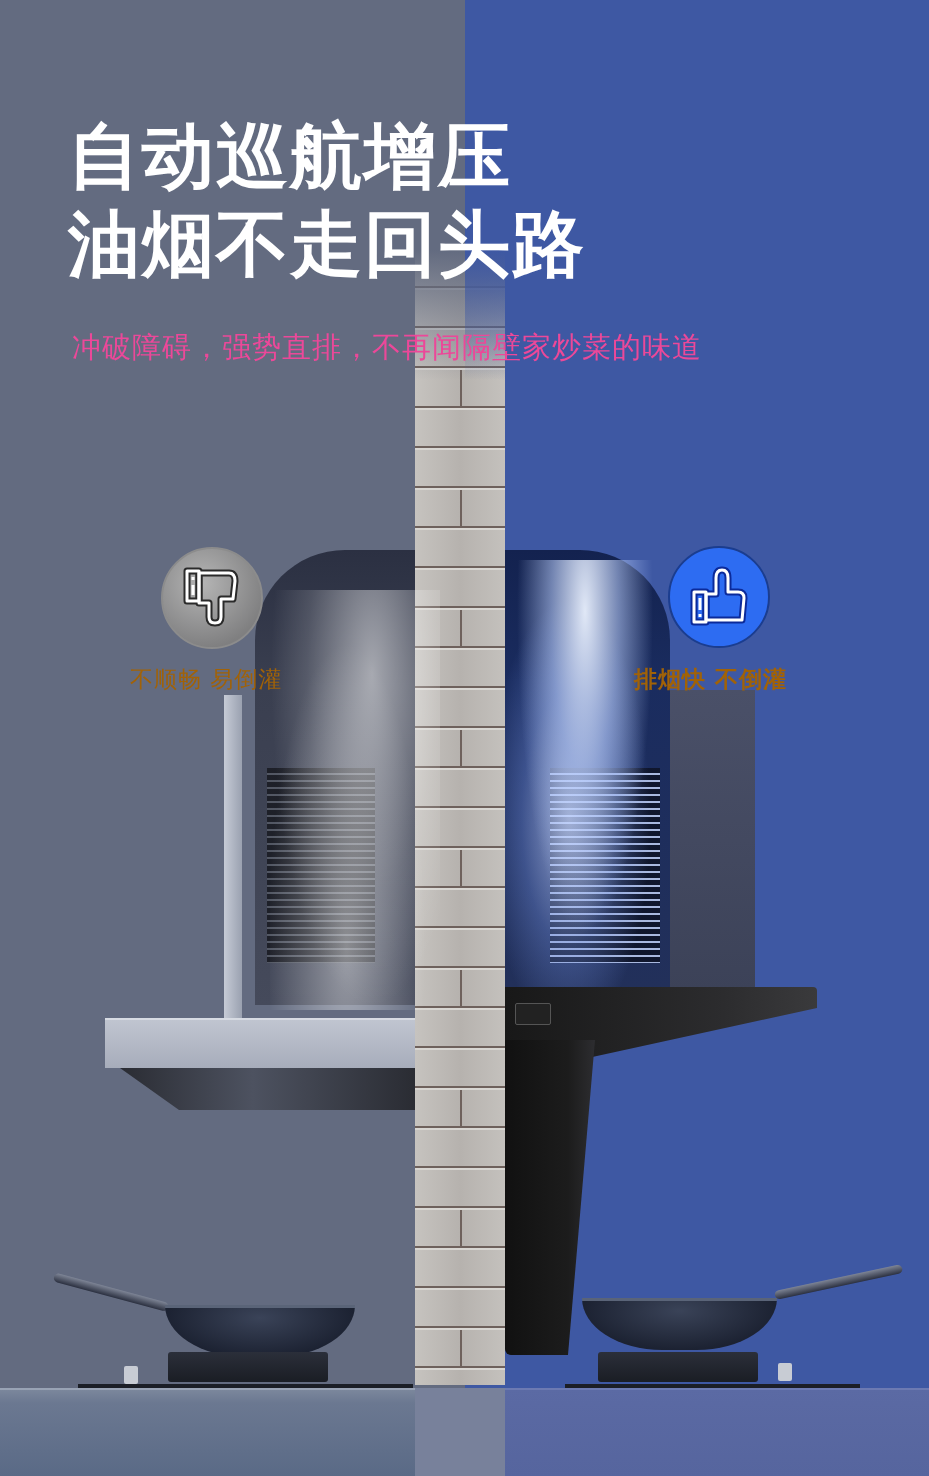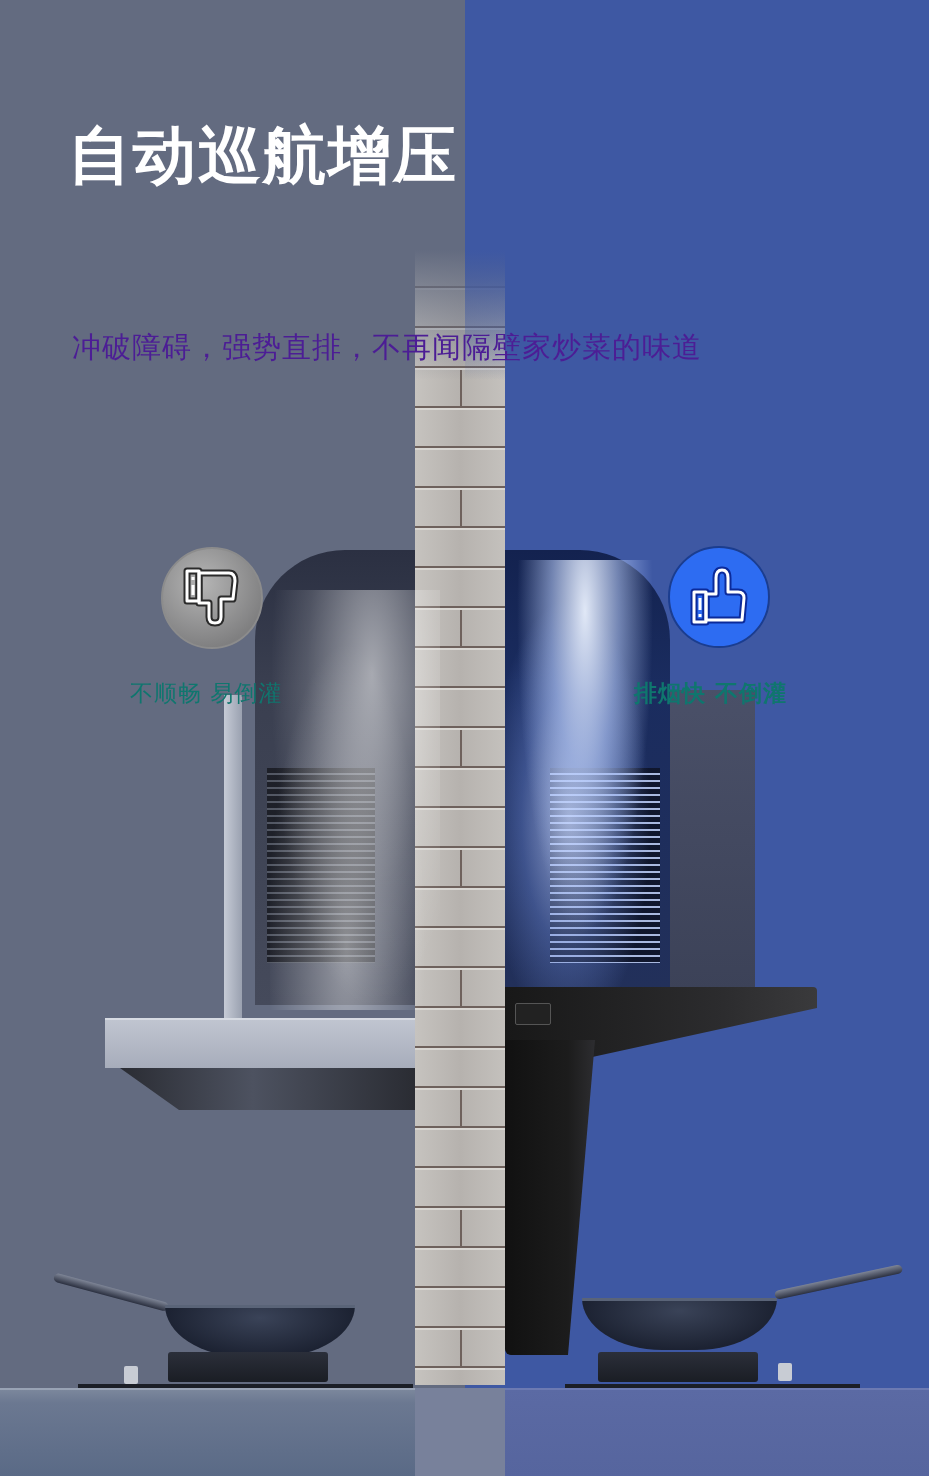--- a/index.html
+++ b/index.html
@@ -17,22 +17,22 @@
       linear-gradient(90deg, #c6c3bf 0%, #b6b2ae 50%, #c4c1bd 100%);
   }
   .wall .joint { position: absolute; width: 2px; height: 38px; background: #6e615c; }
   .wall-fade { position: absolute; left: 415px; top: 250px; width: 90px; height: 130px;
     background: linear-gradient(to bottom, #636b80 0%, rgba(99,107,128,0.6) 40%, rgba(99,107,128,0) 100%); }
   .wall-fade-r { position: absolute; left: 465px; top: 250px; width: 40px; height: 130px;
     background: linear-gradient(to bottom, #3e58a3 0%, rgba(62,88,163,0.55) 40%, rgba(62,88,163,0) 100%); }
 
   
   .title { position: absolute; left: 68px; top: 112px; color: #ffffff; font-weight: bold;
-    font-size: 63px; line-height: 88px; letter-spacing: 2px; }
-  .subtitle { position: absolute; left: 72px; top: 328px; color: #4c1d95; font-size: 29px;
+    font-size: 72px; line-height: 88px; letter-spacing: 2px; }
+  .subtitle { position: absolute; left: 72px; top: 328px; color: #ec4899; font-size: 29px;
     letter-spacing: 1px; white-space: nowrap; }
 
   
   .hood-left-glass { position: absolute; left: 255px; top: 550px; width: 160px; height: 455px;
     background: linear-gradient(180deg, #2b3042 0%, #3a3f50 30%, #454a5b 100%);
     border-top-left-radius: 90px; }
   .hood-left-frame { position: absolute; left: 224px; top: 695px; width: 18px; height: 325px;
     background: linear-gradient(90deg, #c6cbd6, #9aa1b0); }
   .hood-left-vent { position: absolute; left: 267px; top: 768px; width: 108px; height: 195px;
     background: repeating-linear-gradient(to bottom, #1a1c24 0px, #1a1c24 5px, #555a66 5px, #555a66 7px);
@@ -65,21 +65,21 @@
     clip-path: polygon(0 0, 100% 0, 70% 100%, 0 100%); border-bottom-left-radius: 6px; }
   .hood-right-button { position: absolute; left: 515px; top: 1003px; width: 36px; height: 22px;
     background: #222; border: 1px solid #555; border-radius: 2px; }
 
   
   .badge { position: absolute; width: 102px; height: 102px; border-radius: 50%;
     display: flex; align-items: center; justify-content: center; }
   .badge-bad { left: 161px; top: 547px; background: radial-gradient(circle at 40% 35%, #b5b5b5, #7f7f80 75%);
     border: 2px solid #8c8c8c; }
   .badge-good { left: 668px; top: 546px; background: #2d6cf2; border: 2px solid #1b3d8f; }
-  .badge-label { position: absolute; color: #0f766e; font-size: 23px; white-space: nowrap; letter-spacing: 1px; margin-top: 14px; }
+  .badge-label { position: absolute; color: #a16207; font-size: 23px; white-space: nowrap; letter-spacing: 1px; }
   .label-bad { left: 130px; top: 664px; }
   .label-good { left: 634px; top: 664px; font-weight: bold; }
 
   
   .pan { position: absolute; height: 52px; background: radial-gradient(ellipse at 50% 20%, #3a4358 0%, #1c2232 70%);
     border-radius: 0 0 80px 80px / 0 0 52px 52px; border-top: 3px solid #5a6478; }
   .pan-left { left: 165px; top: 1305px; width: 190px; }
   .pan-right { left: 582px; top: 1298px; width: 195px; }
   .handle { position: absolute; height: 9px; border-radius: 5px; background: linear-gradient(180deg, #7e8596, #2b3040); }
   .handle-left { left: 50px; top: 1303px; width: 118px; transform: rotate(15deg); transform-origin: right center; }
@@ -114,20 +114,21 @@
   <div class="joint" style="left:45px; top:720px;"></div>
   <div class="joint" style="left:45px; top:840px;"></div>
   <div class="joint" style="left:45px; top:960px;"></div>
   <div class="joint" style="left:45px; top:1080px;"></div>
 </div>
 <div class="wall-fade"></div>
 <div class="wall-fade-r"></div>
 
 <div class="title">
   <div>自动巡航增压</div>
+  <div>油烟不走回头路</div>
 </div>
 <div class="subtitle">冲破障碍，强势直排，不再闻隔壁家炒菜的味道</div>
 
 <div class="hood-left-glass"></div>
 <div class="hood-left-frame"></div>
 <div class="hood-left-vent"></div>
 <div class="smoke-left"></div>
 <div class="hood-left-base"></div>
 <div class="hood-left-under"></div>
 

